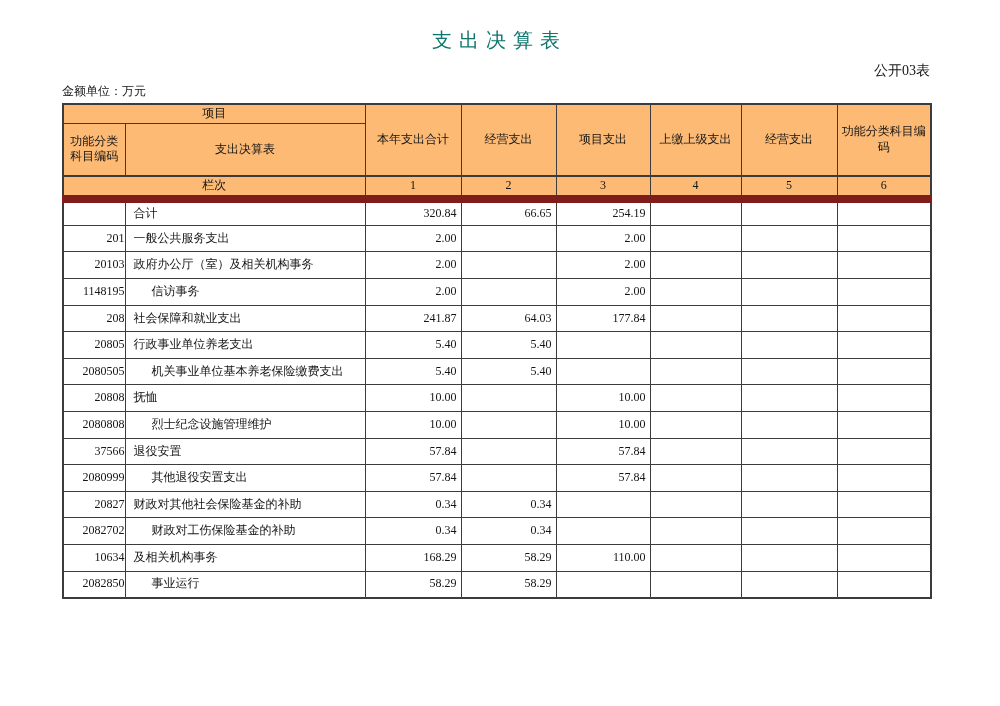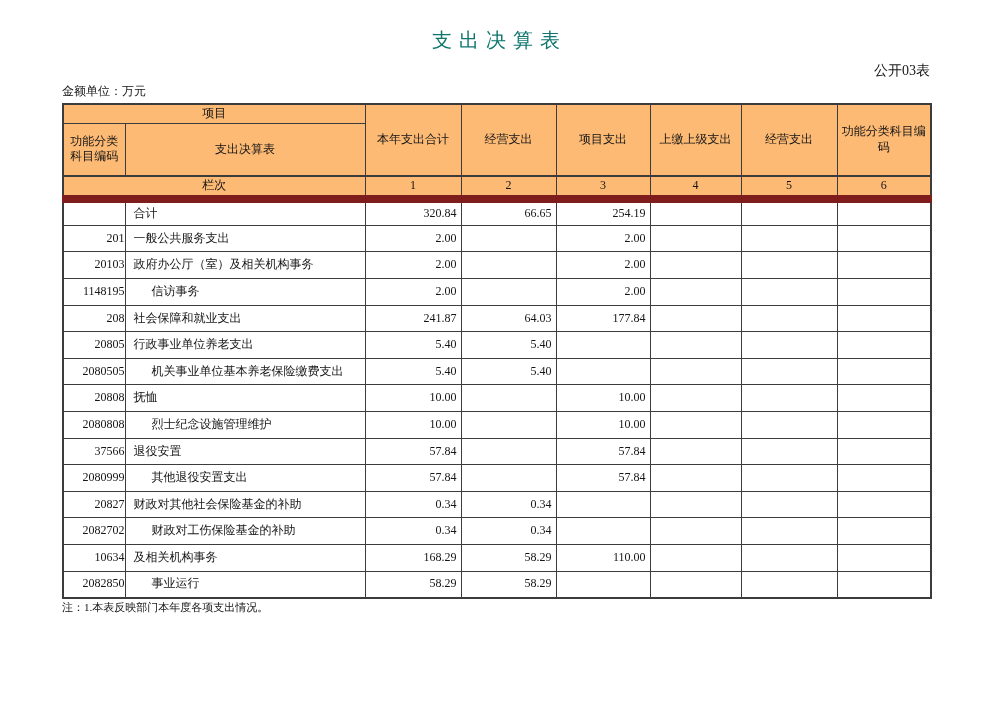--- a/index.html
+++ b/index.html
@@ -245,14 +245,13 @@
         <td class="num">58.29</td>
         <td class="num"></td>
         <td class="num"></td>
         <td class="num"></td>
         <td class="num"></td>
       </tr>
     </tbody>
 </table>
 
 <div class="notes">
-  <div>注：1.本表反映部门本年度各项支出情况。</div>
 </div>
 
 </body></html>

